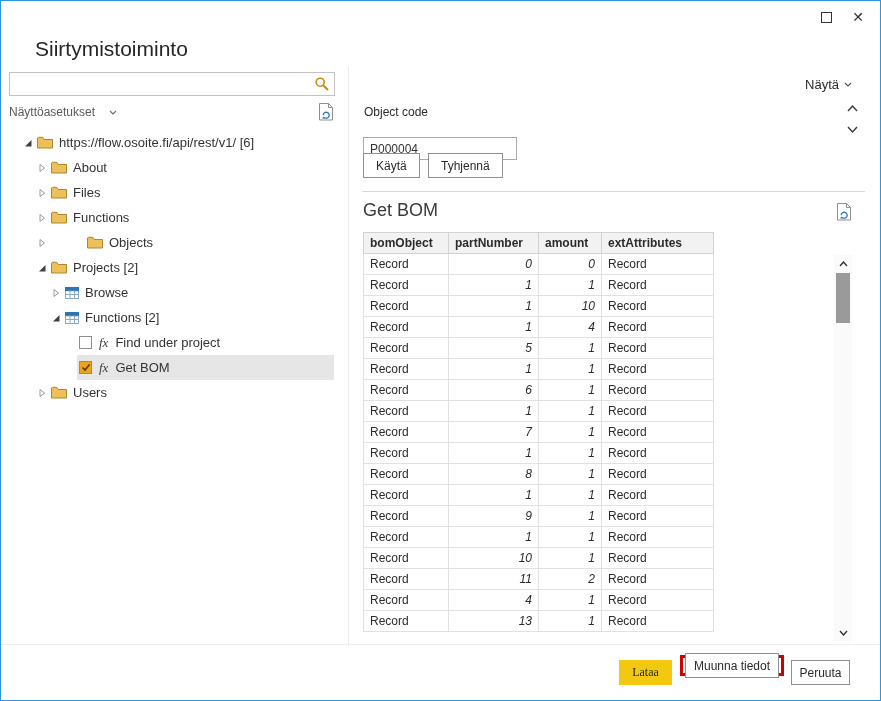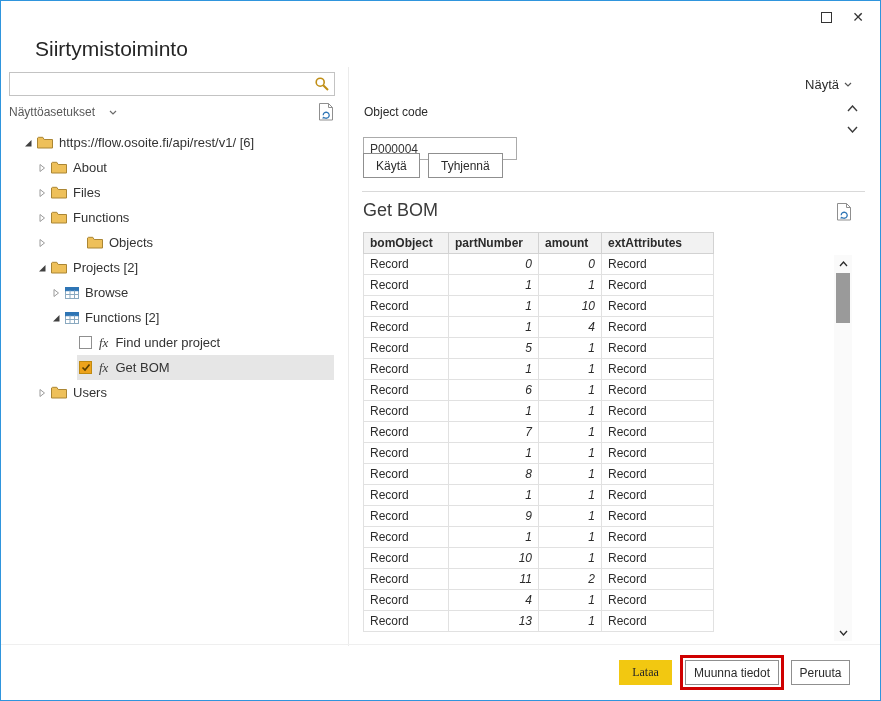--- a/index.html
+++ b/index.html
@@ -57,21 +57,21 @@
 
   .vscroll{position:absolute;right:28px;top:254px;width:18px;height:386px;background:#fafafa;}
   .sb-btn{position:absolute;left:0;width:18px;height:17px;display:flex;align-items:center;justify-content:center;background:#fafafa;border:none;padding:0;}
   .sb-btn.up{top:0;}
   .sb-btn.down{bottom:0;}
   .sb-thumb{position:absolute;left:2px;top:18px;width:14px;height:50px;background:#9a9a9a;}
 
   
   .footer-line{position:absolute;left:0;right:0;bottom:55px;height:1px;background:#efefef;}
   .load-btn{position:absolute;left:618px;top:659px;width:53px;height:25px;background:#f2c811;border:1px solid #f2c811;color:#262626;padding:0;font-size:12px;font-family:Liberation Serif, serif;}
-  .annotation{position:absolute;left:679px;top:654px;width:104px;height:35px;box-sizing:border-box;border:3px solid #cf0000;display:flex;align-items:center;justify-content:center;}
+  .annotation{position:absolute;left:679px;top:654px;width:104px;height:21px;box-sizing:border-box;border:3px solid #cf0000;display:flex;align-items:center;justify-content:center;}
   .transform-btn{width:94px;height:25px;padding:0;}
   .cancel-btn{position:absolute;left:790px;top:659px;width:59px;height:25px;padding:0;}
 </style>
 </head>
 <body>
 
 <div class="dialog">
 
   <div class="win-controls">
     <button class="win-btn">

